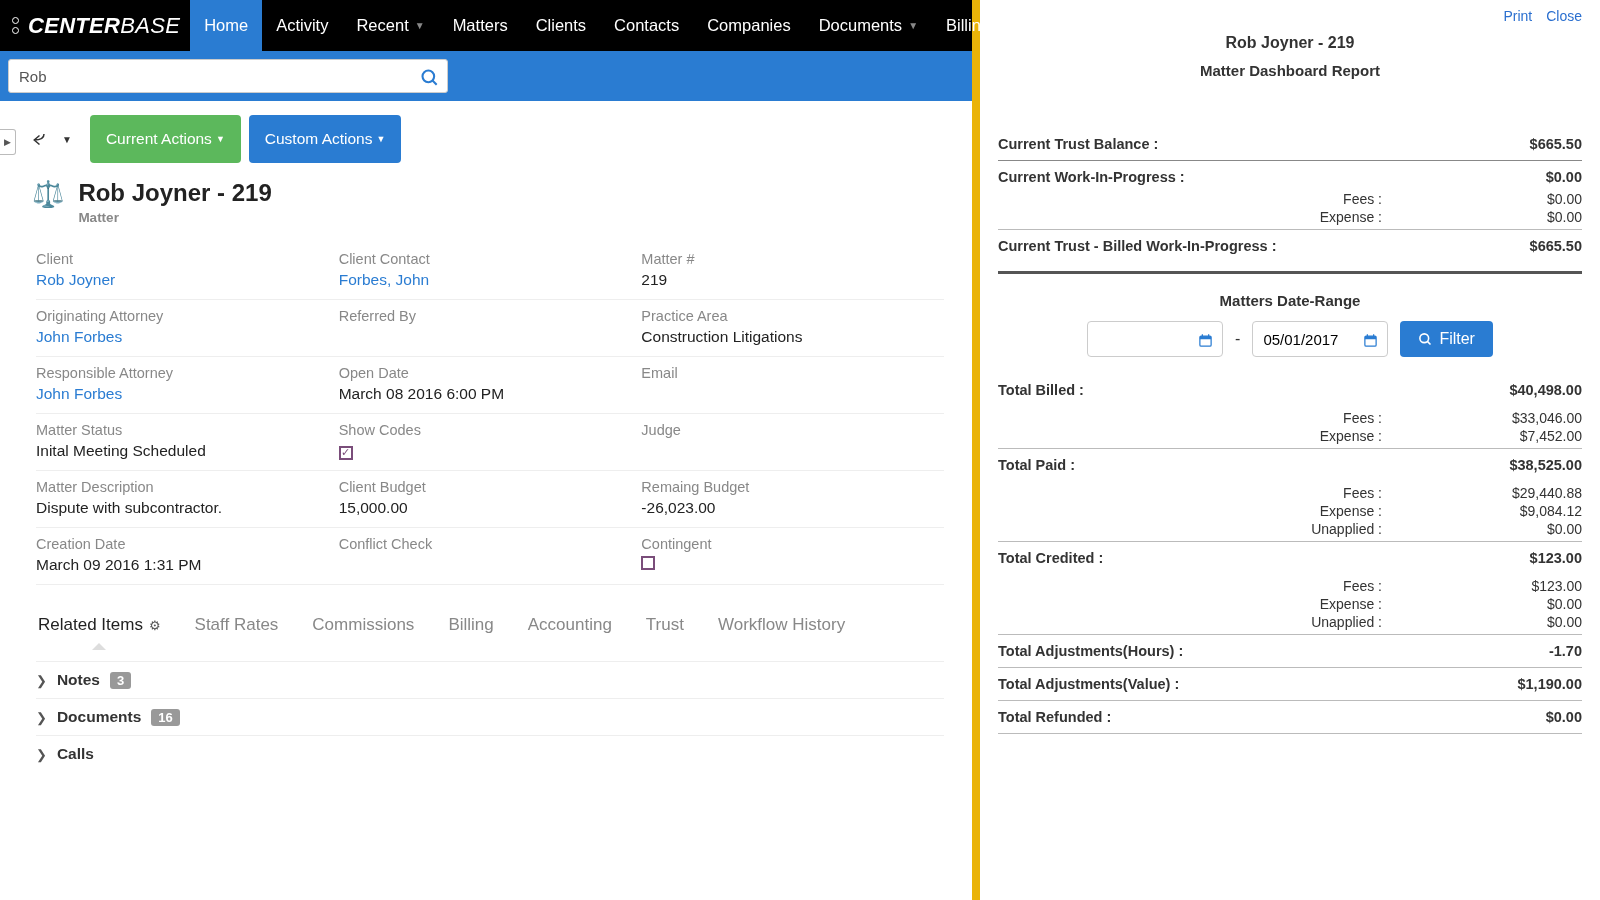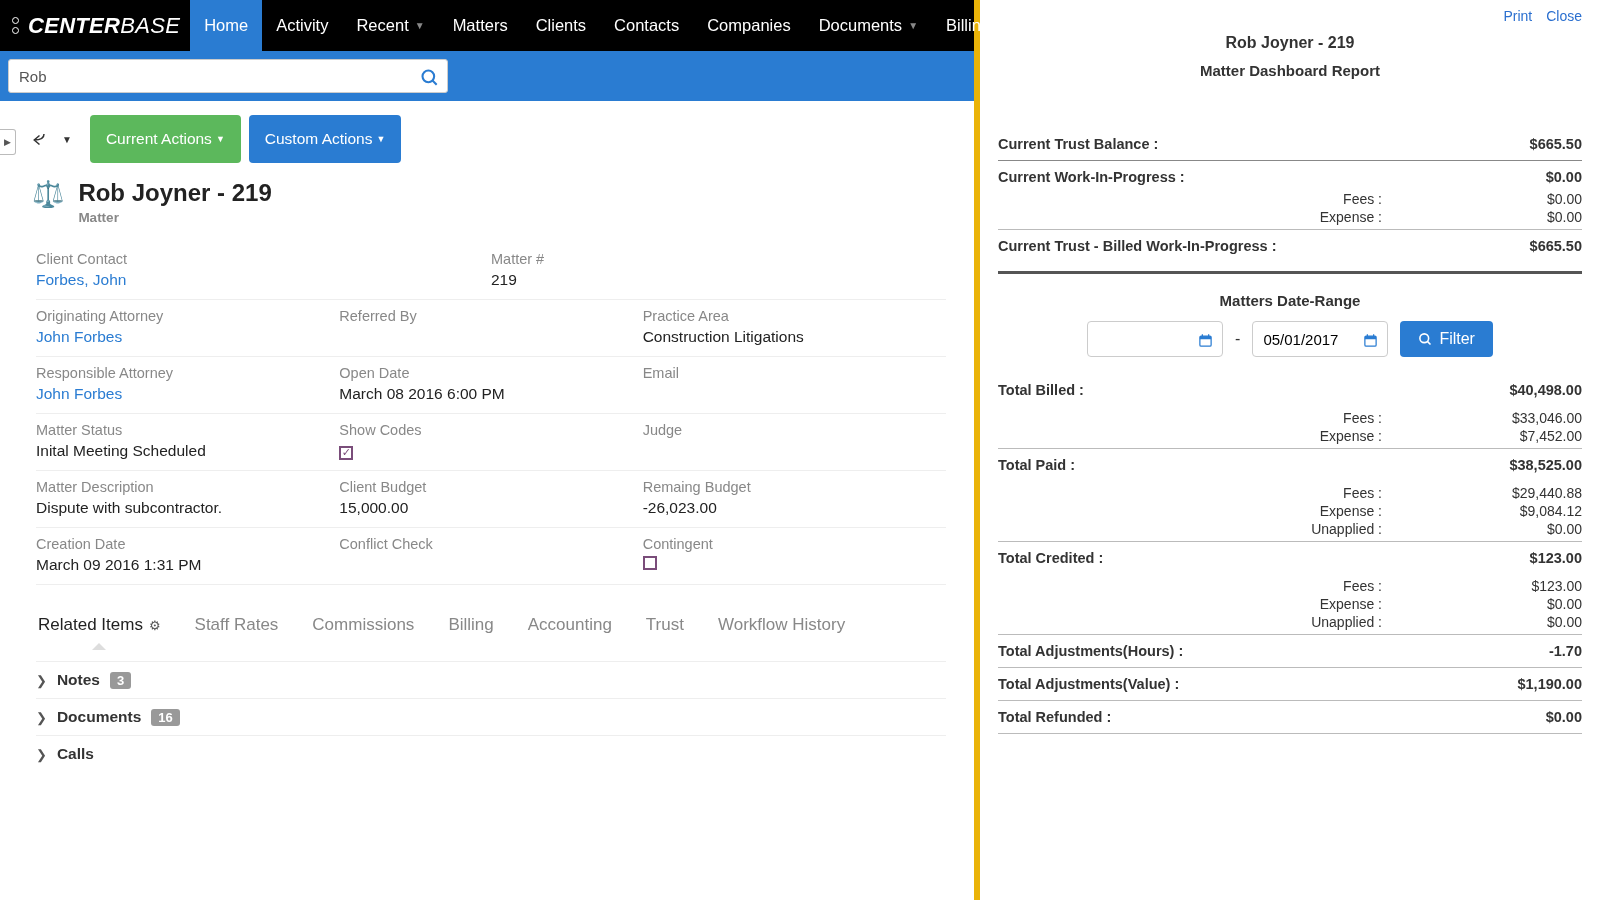--- a/index.html
+++ b/index.html
@@ -1,18 +1,18 @@
 <!DOCTYPE html>
 <html><head>
 <meta charset="utf-8">
 <style>
   * { box-sizing: border-box; margin: 0; padding: 0; }
   body { font-family: Arial, Helvetica, sans-serif; font-size: 14px; color: #333; background: #fff; }
   .app { display: flex; width: 1600px; height: 900px; overflow: hidden; }
-  .left { width: 980px; display: flex; flex-direction: column; border-right: 6px solid #eab308; }
+  .left { width: 980px; display: flex; flex-direction: column; border-right: 8px solid #eab308; }
   .right { flex: 1; padding: 8px 18px; overflow-y: auto; font-family: Verdana, sans-serif; }
 
   
   .topnav { background: #000; color: #fff; display: flex; align-items: center; height: 51px; padding: 0 8px; }
   .brand { display: flex; align-items: center; gap: 6px; margin-right: 10px; }
   .brand-icon { width: 14px; display: flex; flex-direction: column; gap: 3px; align-items: center; }
   .brand-icon span { width: 7px; height: 7px; border: 1.5px solid #fff; border-radius: 50%; display: block; }
   .brand-text { font-size: 22px; font-weight: bold; font-style: italic; letter-spacing: 0.3px; }
   .brand-text .thin { font-weight: 300; }
   .navitem { padding: 0 14px; height: 51px; display: flex; align-items: center; font-size: 16.5px; cursor: pointer; gap: 6px; }
@@ -161,20 +161,24 @@
         <span class="scales">⚖️</span>
         <div class="titleblock">
           <h1>Rob Joyner - 219</h1>
           <div class="subtype">Matter</div>
         </div>
       </div>
 
       <div class="fieldgrid">
         <div class="fieldrow">
           <div class="fieldcell">
+              <div class="flabel">Client</div>
+              <div class="fvalue link">Rob Joyner</div>
+            </div>
+          <div class="fieldcell">
               <div class="flabel">Client Contact</div>
               <div class="fvalue link">Forbes, John</div>
             </div>
           <div class="fieldcell">
               <div class="flabel">Matter #</div>
               <div class="fvalue">219</div>
             </div>
         </div>
         <div class="fieldrow">
           <div class="fieldcell">

